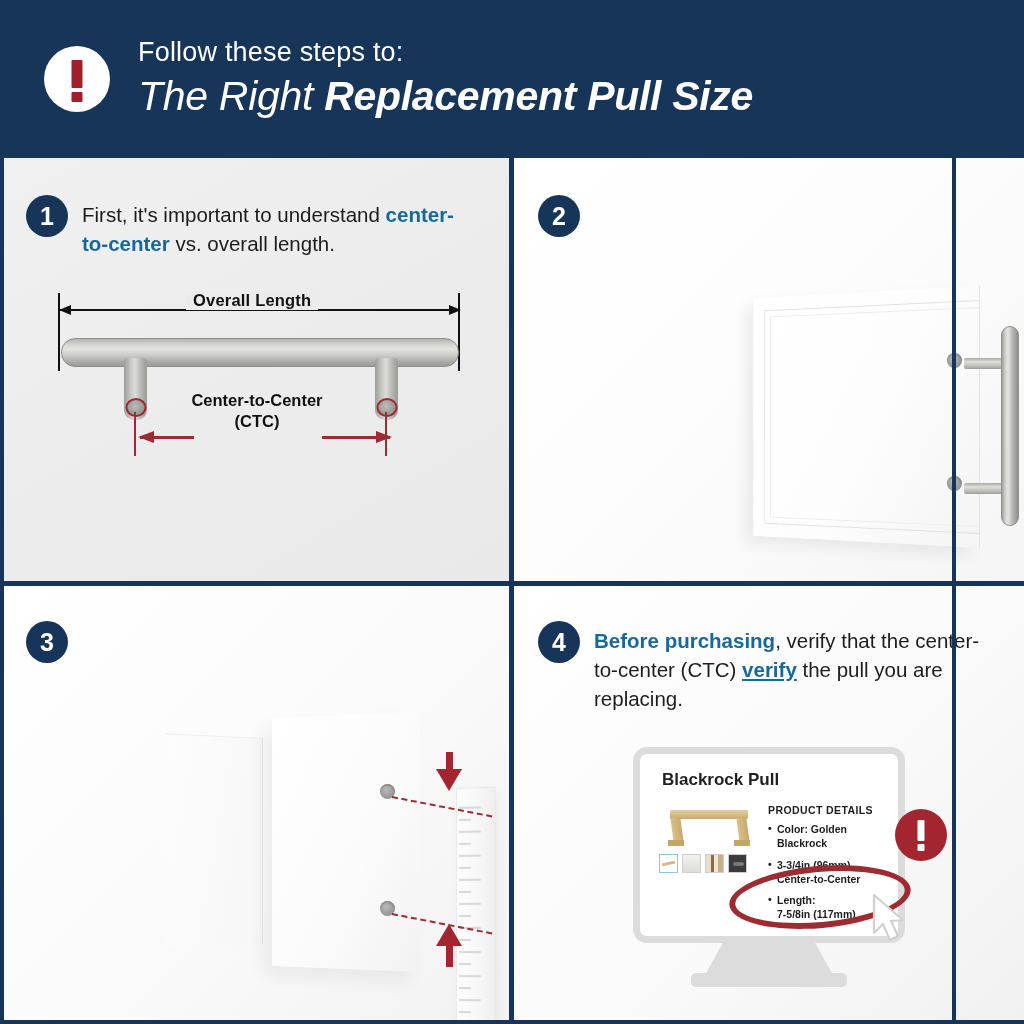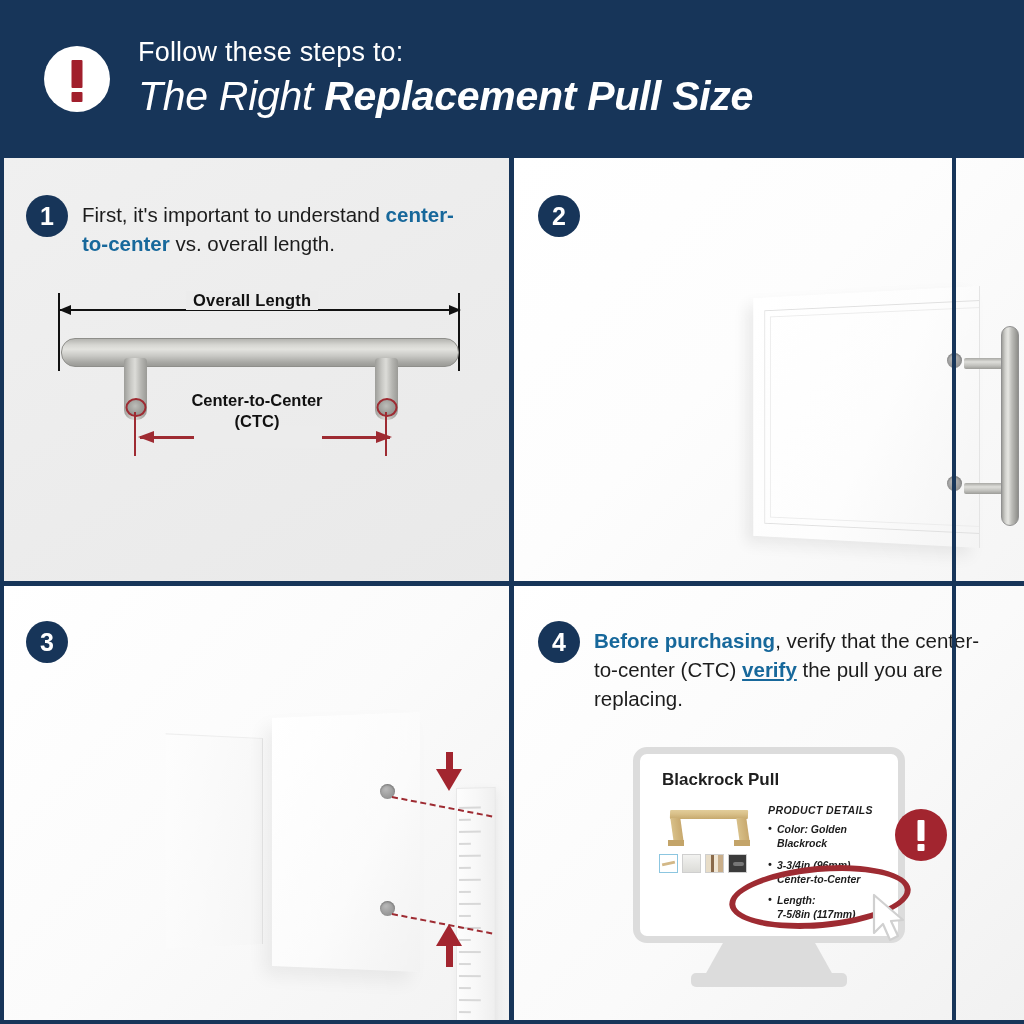--- a/index.html
+++ b/index.html
@@ -251,21 +251,21 @@
 
   .thumbs { position:absolute; left:19px; top:100px; display:flex; gap:4px; }
   .thumb { width: 19px; height: 19px; border:1px solid #cfcfcf; background:#fff; position:relative; overflow:hidden;}
   .thumb.sel { border:1.5px solid #8cc6e0; }
   .thumb .tb1 { position:absolute; left:2px; top:7px; width:13px; height:3px; background:#d3b887; transform:rotate(-12deg);}
   .thumb.t2 { background: linear-gradient(to bottom,#f2f2f0 0%,#dcdcd8 100%); }
   .thumb.t3 { background: linear-gradient(90deg,#e8ddc8 0 30%,#8a6a4a 30% 45%,#f0e6d4 45% 70%,#c9ae8a 70% 100%); }
   .thumb.t4 { background: #3b3b3b; }
   .thumb.t4::after{content:"";position:absolute;left:4px;top:7px;width:11px;height:4px;background:#777;border-radius:2px;}
 
-  .details { position:absolute; left:128px; top:50px; width:132px;font-style:italic; }
+  .details { position:absolute; left:128px; top:50px; width:132px; }
   .det-head { font-size:10.5px; font-weight:700; color:#1c1c1c; letter-spacing:.4px; margin-bottom:7px; }
   .det-list { list-style:none; font-size:10.5px; font-weight:700; color:#1c1c1c; line-height:1.32; }
   .det-list li { position:relative; padding-left:9px; margin-bottom:8px; }
   .det-list li::before { content:"•"; position:absolute; left:0; top:-1px; }
 
   .circle-hl {
     position:absolute; left: 96px; top: 119px; width: 182px; height: 62px;
     border: 6px solid #9e2b32; border-radius: 50%;
     transform: rotate(-5deg); z-index: 10;
   }

